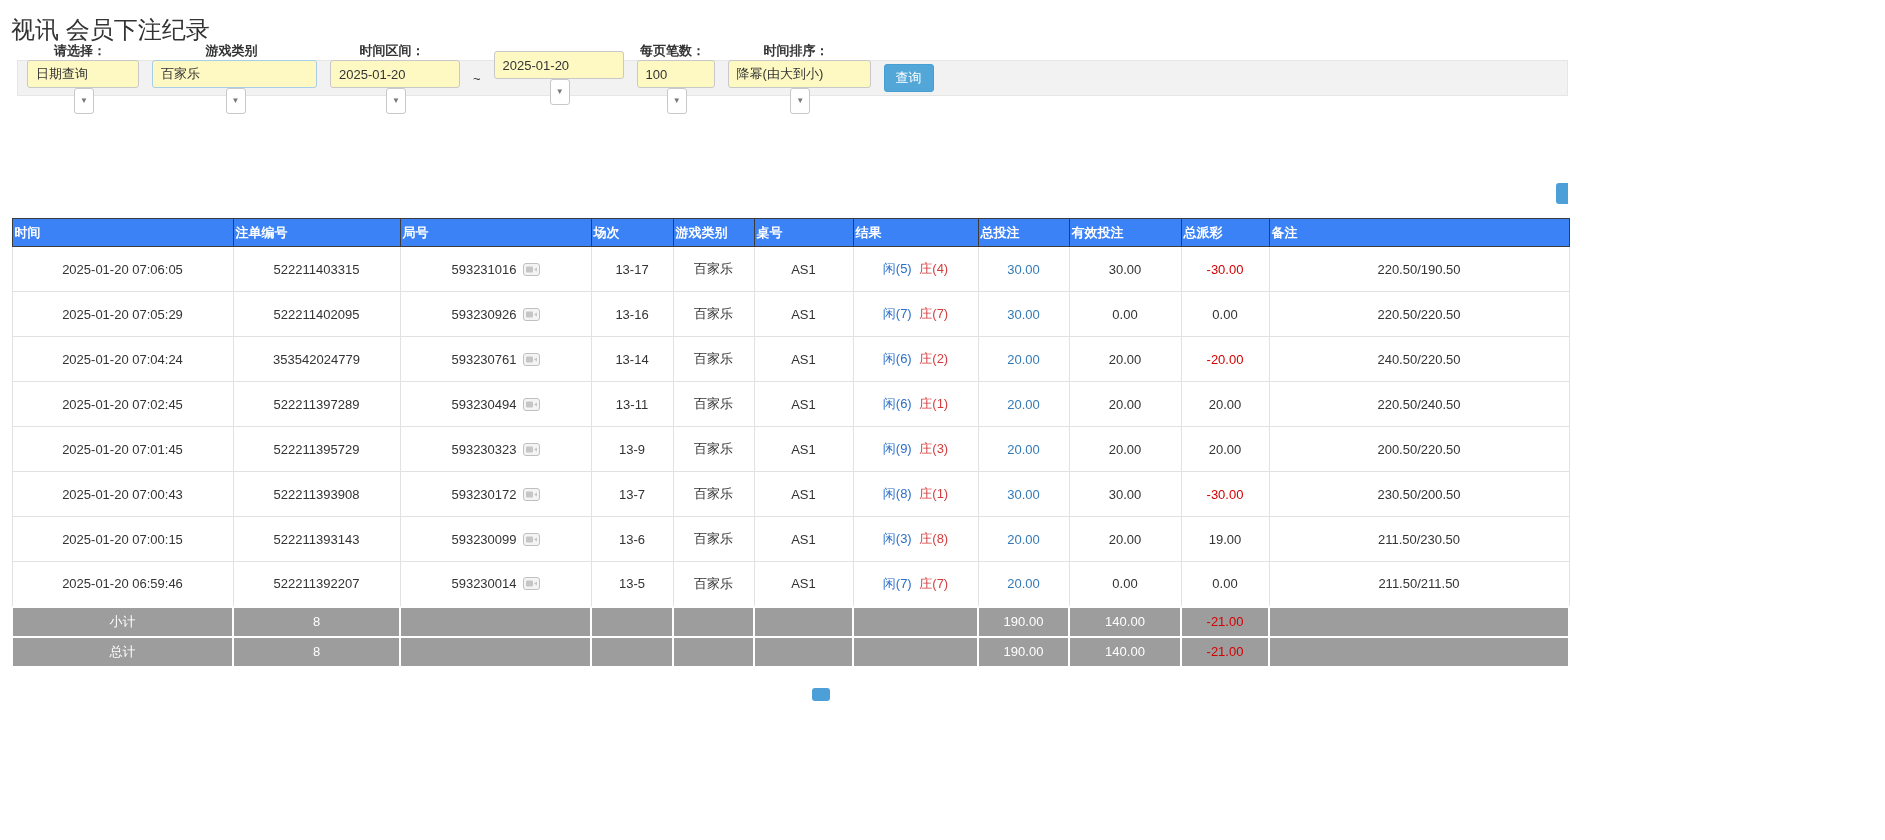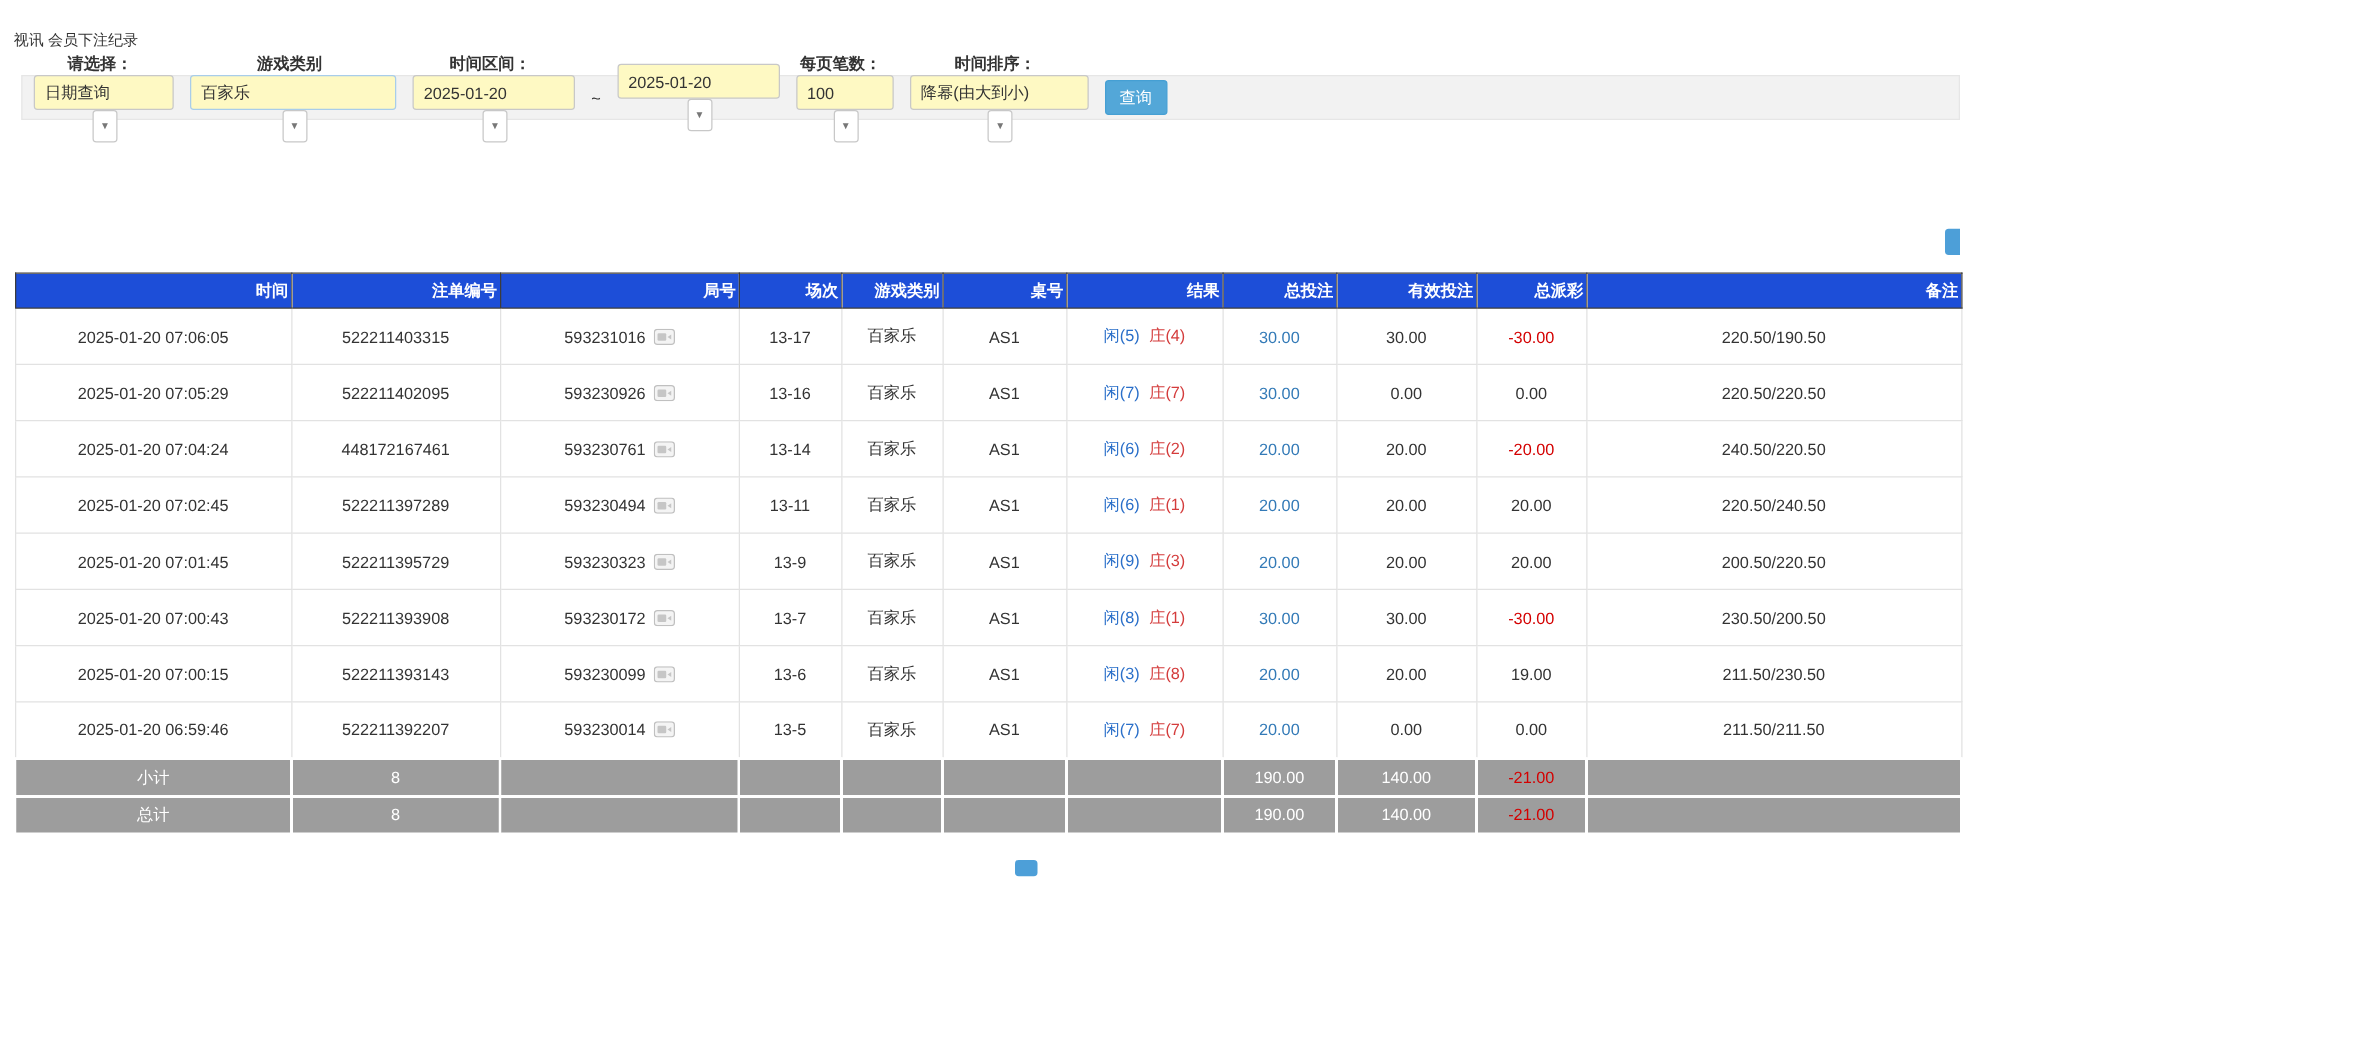--- a/index.html
+++ b/index.html
@@ -1,20 +1,20 @@
 <!DOCTYPE html>
 <html><head>
 <meta charset="utf-8">
 <style>
   * { margin:0; padding:0; box-sizing:border-box; }
   html,body { width:1885px; height:840px; background:#fff; overflow:hidden;
     font-family:"Liberation Sans","DejaVu Sans",sans-serif; color:#333; }
   .page { position:relative; width:1885px; height:840px; }
 
-  .page-title { position:absolute; left:11px; top:24px; font-size:12px; font-weight:400; color:#333; }
+  .page-title { position:absolute; left:11px; top:14px; font-size:24px; font-weight:400; color:#333; }
 
   
   .filter-bar { position:absolute; left:17px; top:60px; width:1551px; height:36px;
     background:#f2f2f2; border:1px solid #e6e6e6; display:flex; align-items:center; padding:0 9px; }
   .filter-group { display:flex; align-items:center; margin-right:13px;flex-direction:column; }
   .flabel { font-weight:bold; font-size:13px; color:#333; margin-right:6px; white-space:nowrap; }
   .combo { height:28px; background:#fef9c3; border:1px solid #c8c8c8; border-radius:3px;
     display:flex; align-items:center; padding:0 8px; font-size:13px; color:#333; overflow:hidden; white-space:nowrap; }
   .combo.blue { border-color:#a8cdea; }
   .caret-btn { width:20px; height:26px; margin-left:2px; background:#fff; border:1px solid #c8c8c8;
@@ -32,22 +32,22 @@
 
   
   .edge-right { position:absolute; left:1556px; top:183px; width:12px; height:21px;
     background:#4d9fd8; border-radius:3px 0 0 3px; cursor:pointer; }
   .edge-bottom { position:absolute; left:812px; top:688px; width:18px; height:13px;
     background:#4d9fd8; border-radius:3px; cursor:pointer; }
 
   
   .records { position:absolute; left:11px; top:218px; width:1557px;
     border-collapse:collapse; table-layout:fixed; }
-  .records th { background:#1d4ed8; color:#fff; font-size:13px; font-weight:bold; height:28px;
-    text-align:right; border:1px solid #3c3c3c; padding:0 2px; overflow:hidden; white-space:nowrap; }
+  .records th { background:#3b82f6; color:#fff; font-size:13px; font-weight:bold; height:28px;
+    text-align:left; border:1px solid #3c3c3c; padding:0 2px; overflow:hidden; white-space:nowrap; }
   .records td { font-size:13px; color:#333; height:45px; text-align:center; background:#fff;
     border:1px solid #e2e2e2; padding:0 4px; overflow:hidden; white-space:nowrap; }
   .records tfoot td { background:#9d9d9d; color:#fff; height:30px; border:2px solid #fff; }
   .records tfoot td.neg { color:#d40000; }
   td.payout.neg { color:#d40000; }
   .player { color:#2a6fc9; margin-right:4px; }
   .banker { color:#d43c3c; }
   .bet-link { color:#337ab7; text-decoration:none; cursor:pointer; }
   .round-inner { display:flex; align-items:center; justify-content:center; gap:6px; }
   .video-btn { display:inline-flex; align-items:center; cursor:pointer; }
@@ -214,21 +214,21 @@
       <td>
         <a class="bet-link">30.00</a>
       </td>
       <td>0.00</td>
       <td class="payout">0.00</td>
       <td>220.50/220.50</td>
     </tr>
 
     <tr>
       <td>2025-01-20 07:04:24</td>
-      <td>448172167461</td>
+      <td>353542024779</td>
       <td>
         <span class="round-inner">
           <span>593230761</span>
           <span class="video-btn">
             <svg width="17" height="13" viewBox="0 0 17 13" aria-hidden="true">
               <rect x="0.5" y="0.5" width="16" height="12" rx="2.5" fill="#f4f4f4" stroke="#c0c0c0"></rect>
               <rect x="3" y="3.5" width="7" height="6" rx="1" fill="#c6c6c6"></rect>
               <path d="M11 6.5 L14 4.5 L14 8.5 Z" fill="#c6c6c6"></path>
             </svg>
           </span>

